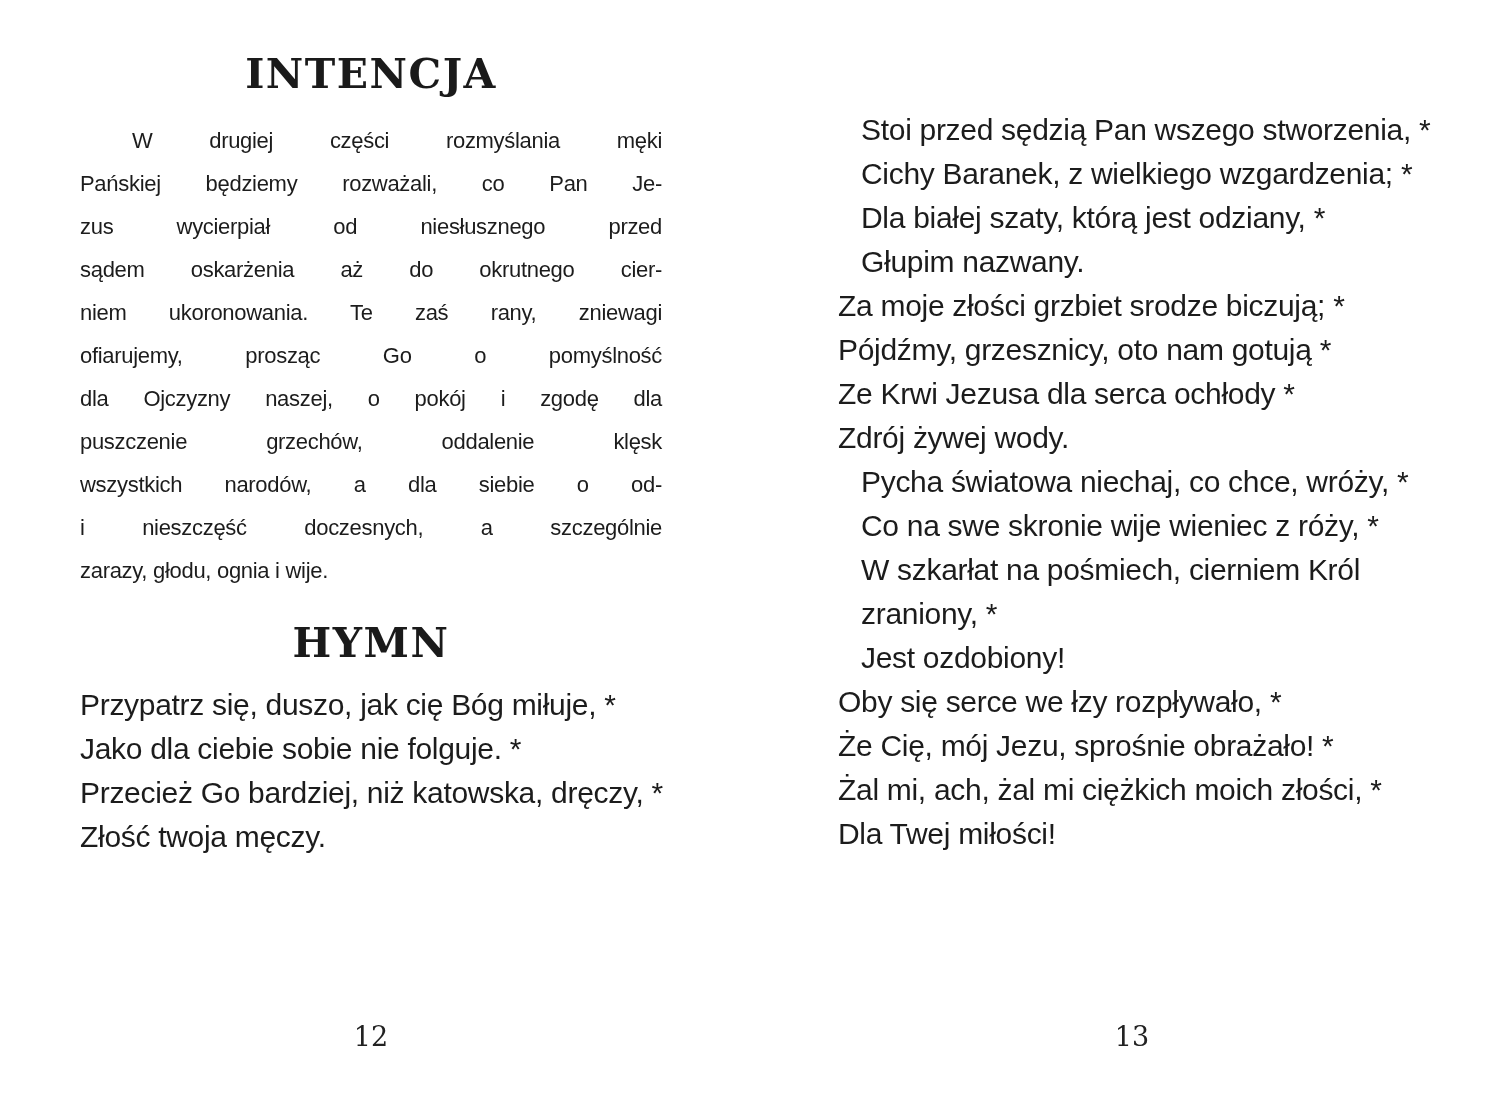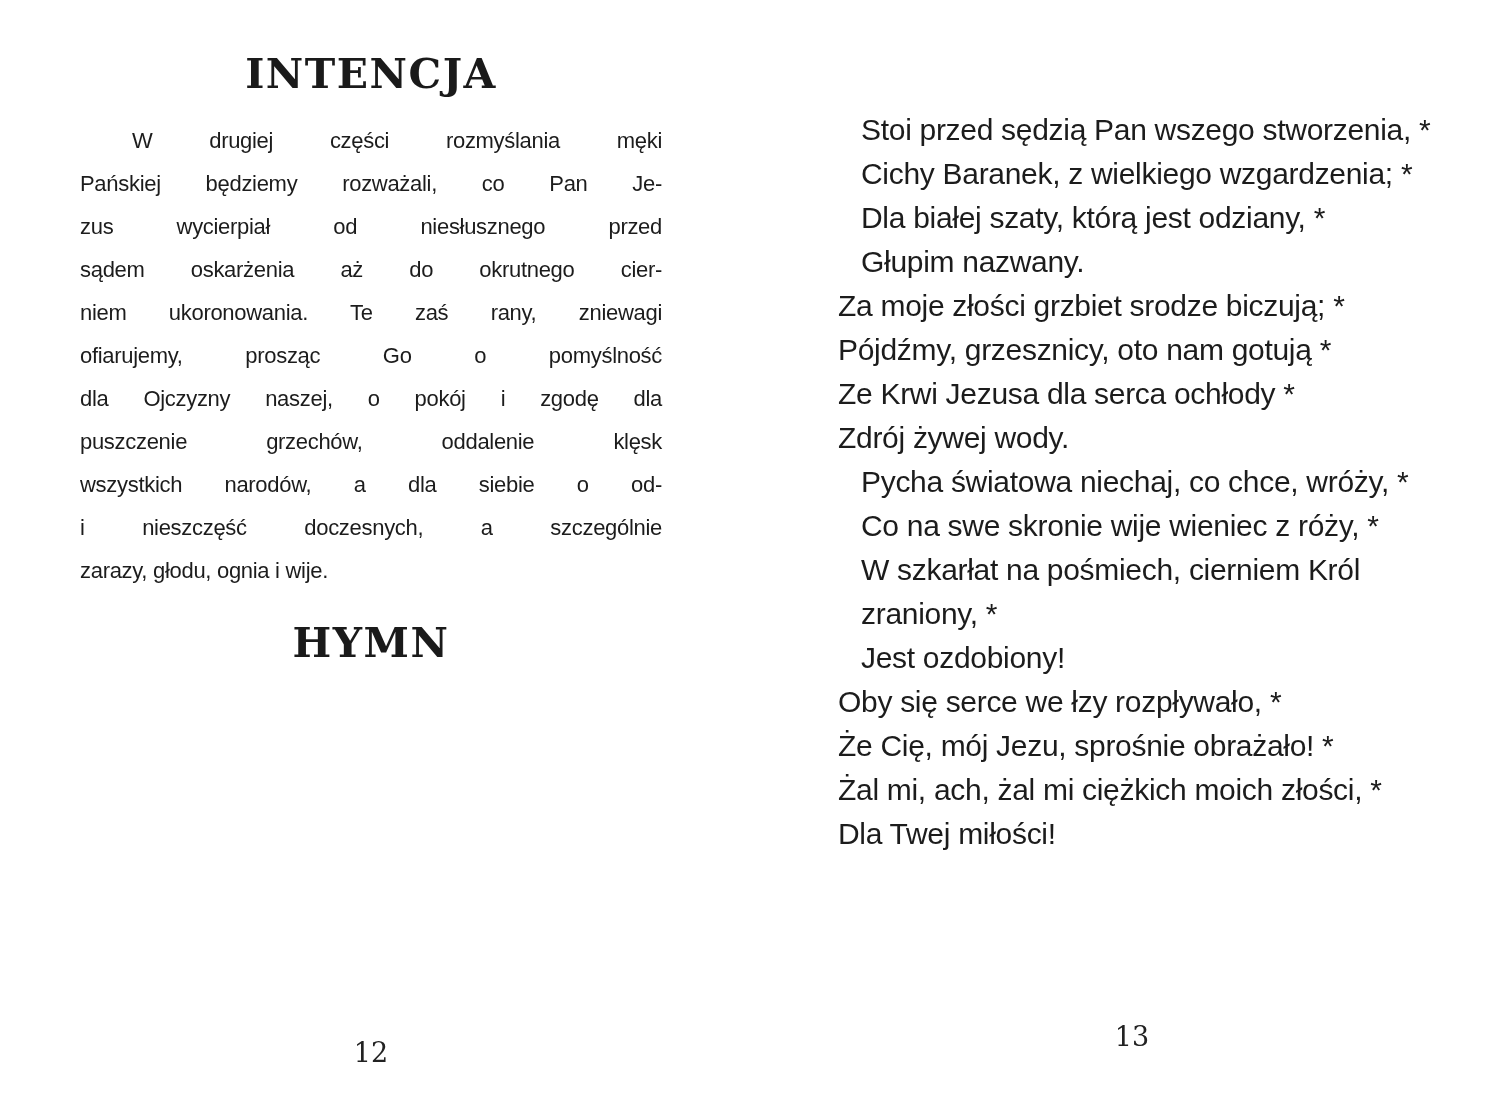--- a/index.html
+++ b/index.html
@@ -57,21 +57,21 @@
   .verse-line.ind { padding-left: 23px; }
 
   .page-number {
     position: absolute;
     top: 1021px;
     text-align: center;
     font-family: "DejaVu Serif", serif;
     font-size: 27px;
     color: #222;
   }
-  #page-number-left  { left: 80px;  width: 582px; margin-top: 16px; }
+  #page-number-left  { left: 80px;  width: 582px; }
   #page-number-right { left: 838px; width: 588px; }
 </style>
 </head>
 <body>
 
 <div id="left-page" class="page">
 
   <div id="heading-intencja" class="section-heading">INTENCJA</div>
 
   <div>
@@ -83,20 +83,26 @@
     <div class="para-line">ofiarujemy, prosząc Go o pomyślność</div>
     <div class="para-line">dla Ojczyzny naszej, o pokój i zgodę dla</div>
     <div class="para-line">puszczenie grzechów, oddalenie klęsk</div>
     <div class="para-line">wszystkich narodów, a dla siebie o od-</div>
     <div class="para-line">i nieszczęść doczesnych, a szczególnie</div>
     <div class="para-line last">zarazy, głodu, ognia i wije.</div>
   </div>
 
   <div id="heading-hymn" class="section-heading">HYMN</div>
 
+  <div>
+    <div class="hymn-line">Przypatrz się, duszo, jak cię Bóg miłuje, *</div>
+    <div class="hymn-line">Jako dla ciebie sobie nie folguje. *</div>
+    <div class="hymn-line">Przecież Go bardziej, niż katowska, dręczy, *</div>
+    <div class="hymn-line">Złość twoja męczy.</div>
+  </div>
 
 </div>
 
 <div id="right-page" class="page">
 
   <div id="right-verse">
     <div class="verse-line ind">Stoi przed sędzią Pan wszego stworzenia, *</div>
     <div class="verse-line ind">Cichy Baranek, z wielkiego wzgardzenia; *</div>
     <div class="verse-line ind">Dla białej szaty, którą jest odziany, *</div>
     <div class="verse-line ind">Głupim nazwany.</div>

